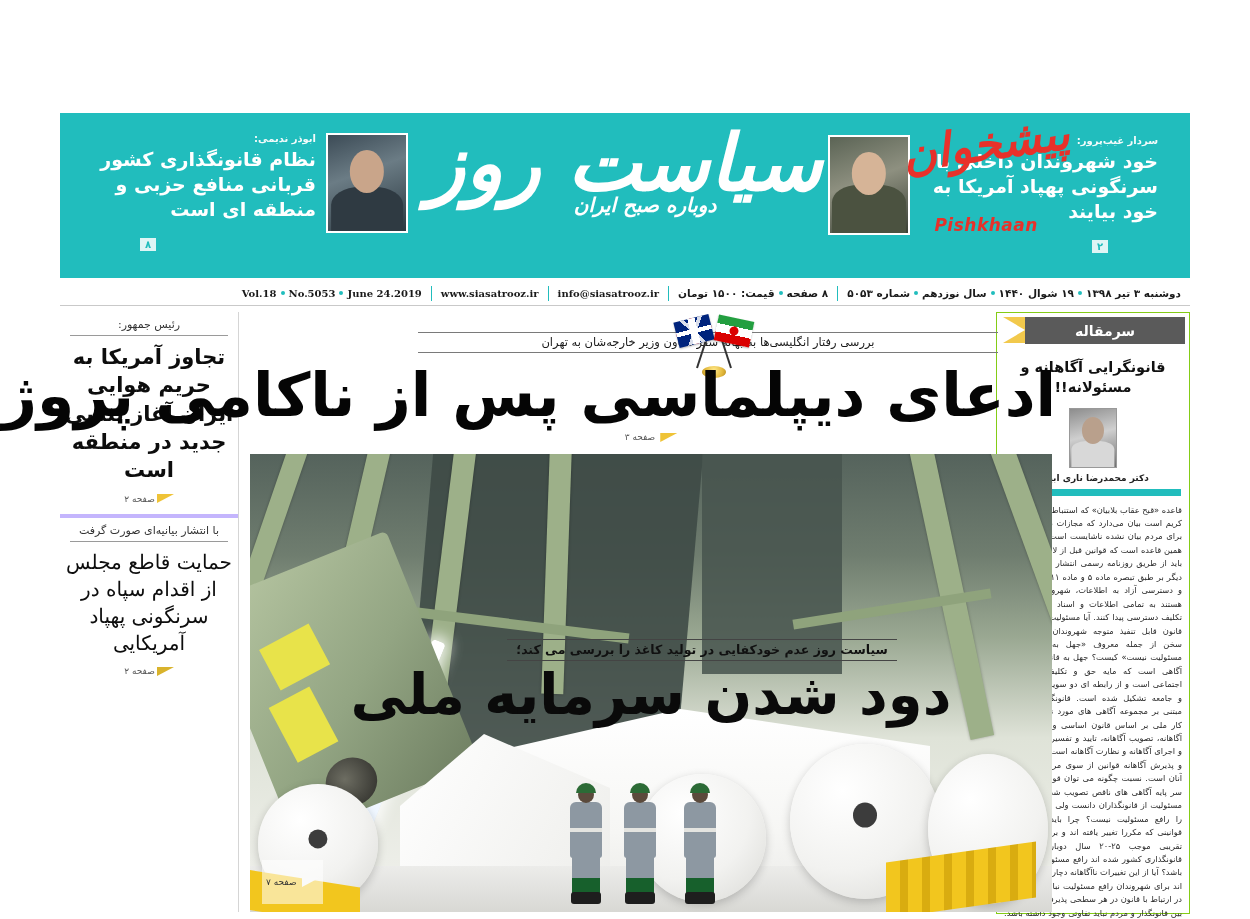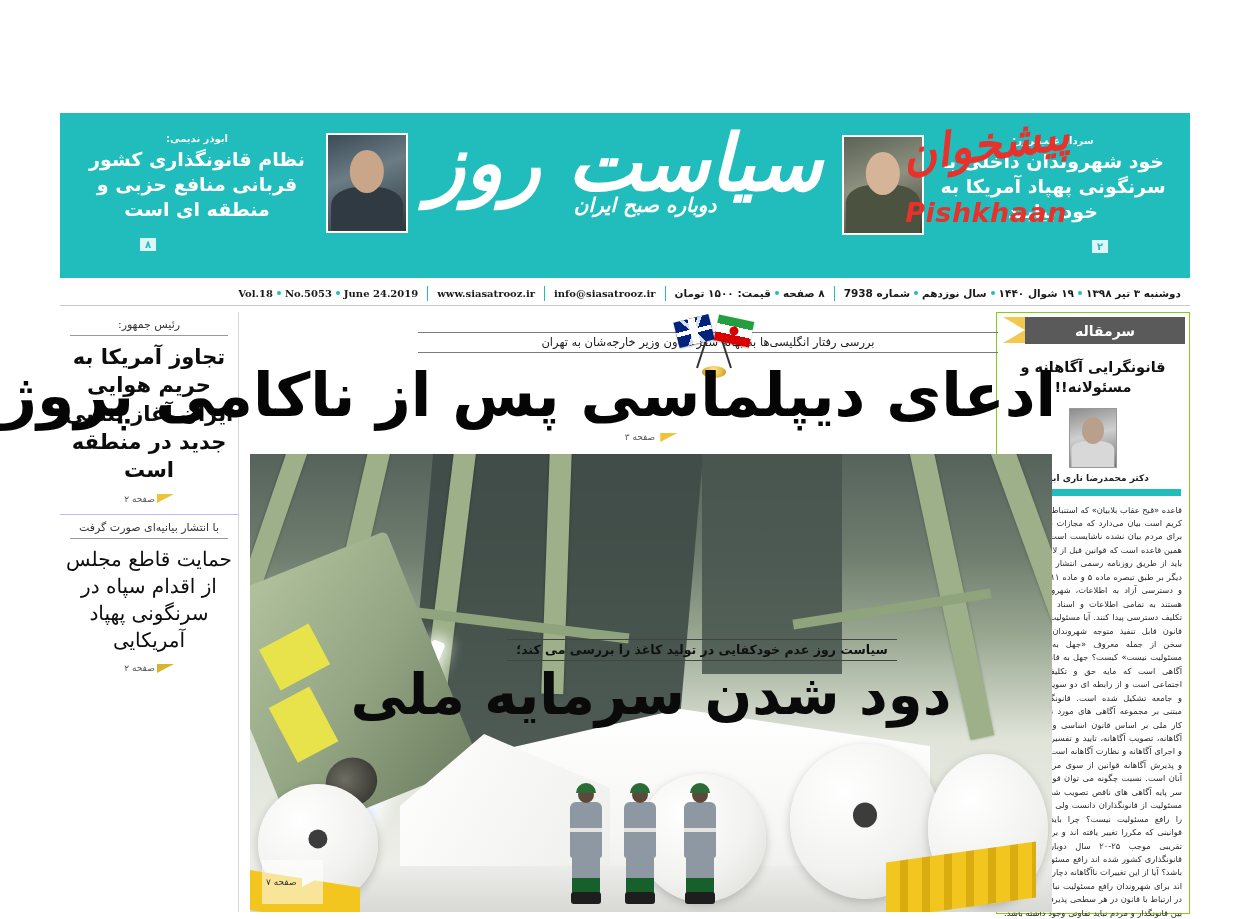--- a/index.html
+++ b/index.html
@@ -33,21 +33,21 @@
     font-family:"DejaVu Serif","Liberation Serif",serif;
     font-style:italic;font-weight:700;
   }
 
   
   .promo-left{
     position:absolute;left:18px;top:20px;width:330px;
     display:flex;flex-direction:row;align-items:flex-start;gap:10px;
   }
   .promo-right{
-    position:absolute;right:18px;top:22px;width:330px;
+    position:absolute;right:32px;top:22px;width:330px;
     display:flex;flex-direction:row-reverse;align-items:flex-start;gap:10px;
   }
   .promo-photo{
     width:78px;height:96px;flex:0 0 78px;
     border:2px solid #fff;
     background:#4a4a4a;
     position:relative;overflow:hidden;
   }
   .promo-photo.p1{background:linear-gradient(160deg,#3c4b56 0%,#6b7c85 40%,#2b3840 100%);}
   .promo-photo.p2{background:linear-gradient(160deg,#5b6455 0%,#8e9080 45%,#3a4034 100%);}
@@ -64,38 +64,38 @@
   .body-sh{
     position:absolute;left:50%;bottom:0;transform:translateX(-50%);
     width:92%;height:46%;border-radius:40% 40% 0 0;
     background:#2f3a42;
   }
   .body-sh2{
     position:absolute;left:50%;bottom:0;transform:translateX(-50%);
     width:95%;height:50%;border-radius:36% 36% 0 0;
     background:#4b5240;
   }
-  .promo-txt{flex:1;color:#fff;text-align:center;direction:rtl;}
+  .promo-txt{flex:1;color:#fff;text-align:right;direction:rtl;}
   .promo-kicker{font-size:10px;opacity:.95;margin-bottom:3px;font-weight:600;}
   .promo-head{font-size:19px;line-height:1.32;font-weight:700;}
   .pagebadge{
     display:inline-block;background:rgba(255,255,255,.85);color:#21bdbd;
     font-size:10px;padding:1px 5px;margin-top:5px;font-weight:700;
   }
   .pagebadge-wrap-l{position:absolute;left:80px;top:120px;}
   .pagebadge-wrap-r{position:absolute;right:82px;top:122px;}
 
   .watermark{
     position:absolute;right:120px;top:8px;
     color:#e8312a;font-weight:700;pointer-events:none;
     text-align:center;line-height:1;
   }
   .wm-fa{font-size:46px;font-family:"DejaVu Serif","Liberation Serif",serif;font-style:italic;
          transform:rotate(-8deg);display:block;}
-  .wm-en{font-size:27px;font-style:italic;display:block;margin-top:32px;letter-spacing:.5px;}
+  .wm-en{font-size:17px;font-style:italic;display:block;margin-top:50px;letter-spacing:.5px;}
 
   
   .infobar{
     position:absolute;left:60px;top:281px;width:1130px;height:24px;
     border-bottom:1px solid #c9c9c9;
     display:flex;align-items:center;direction:rtl;
     font-size:10.5px;color:#1a1a1a;font-weight:700;
   }
   .ib-seg{padding:0 9px;white-space:nowrap;display:flex;align-items:center;gap:4px;}
   .ib-div{width:1px;height:15px;background:#21bdbd;}
@@ -142,21 +142,21 @@
   .ed-body{
     margin:8px 7px 0 7px;
     font-size:8.3px;line-height:1.62;color:#2a2a2a;
     text-align:justify;direction:rtl;
     max-height:452px;overflow:hidden;
   }
   .ed-body p{margin:0 0 4px 0;}
 
   
   .teasers{position:absolute;left:0;top:0;width:178px;height:600px;}
-  .teaser{border-bottom:1px solid #c4b5fd;padding:0 4px 10px 4px;}
+  .teaser{border-bottom:4px solid #c4b5fd;padding:0 4px 10px 4px;}
   .teaser:last-child{border-bottom:none;}
   .t-kicker{
     text-align:center;font-size:11px;color:#333;
     padding:6px 2px 4px 2px;border-bottom:1px solid #9a9a9a;
     margin:0 6px 7px 6px;direction:rtl;
   }
   .t-head{
     text-align:center;font-size:21px;line-height:1.35;font-weight:700;
     color:#0d0d0d;direction:rtl;
   }
@@ -384,21 +384,21 @@
   </div>
 
   <div class="infobar">
     <div class="ib-seg">
       <span>دوشنبه ۳ تیر ۱۳۹۸</span>
         <span class="dot"></span>
       <span>۱۹ شوال ۱۴۴۰</span>
         <span class="dot"></span>
       <span>سال نوزدهم</span>
         <span class="dot"></span>
-      <span>شماره 7938</span>
+      <span>شماره ۵۰۵۳</span>
     </div>
     <div class="ib-div"></div>
     <div class="ib-seg">
       <span>۸ صفحه</span>
         <span class="dot"></span>
       <span>قیمت: ۱۵۰۰ تومان</span>
     </div>
     <div class="ib-div"></div>
     <div class="ib-seg ib-en">info@siasatrooz.ir</div>
     <div class="ib-div"></div>

